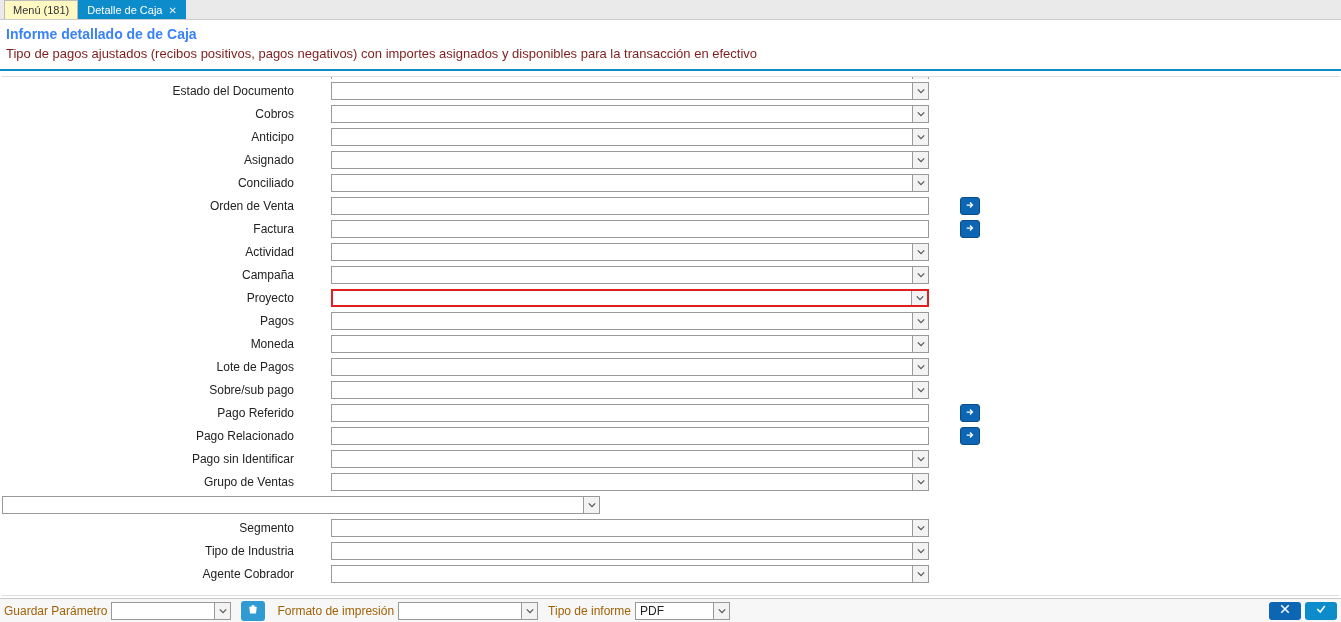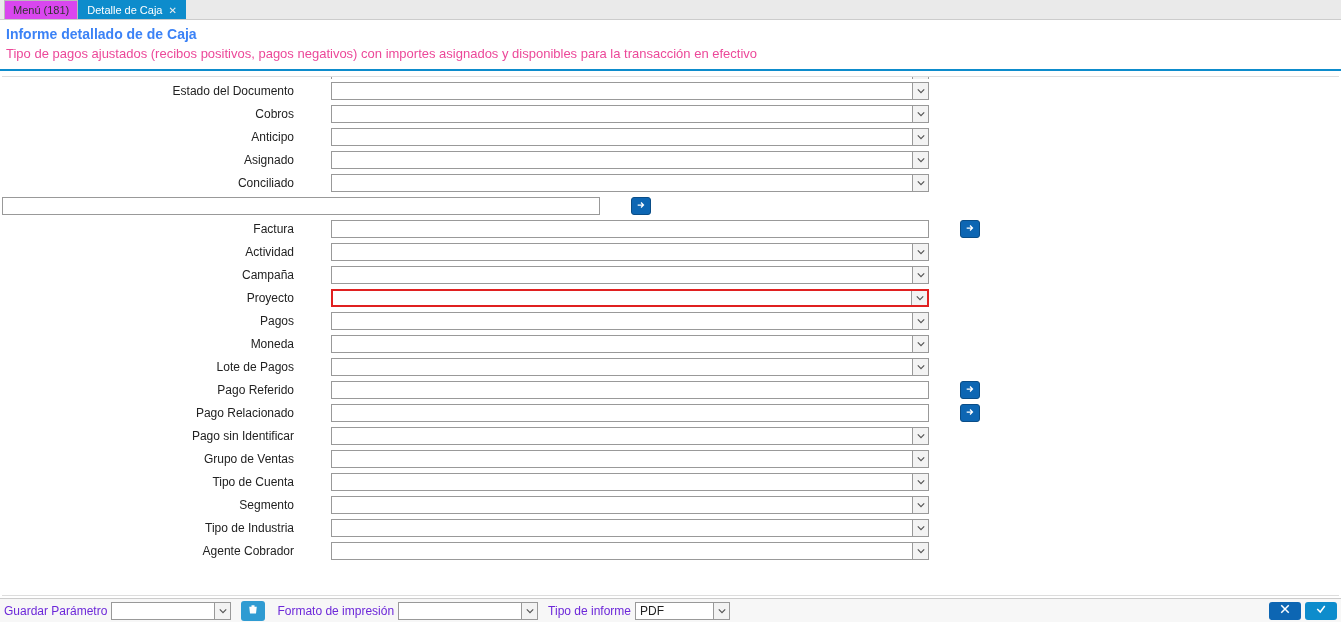--- a/index.html
+++ b/index.html
@@ -20,21 +20,21 @@
     align-items: stretch;
     padding-left: 4px;
   }
   .tab {
     display: flex;
     align-items: center;
     padding: 2px 8px;
     font-size: 11px;
     border: 1px solid #bbb;
     border-bottom: none;
-    background: #d946ef;
+    background: #fef9c3;
     color: #333;
     margin-right: 0px;
     position: relative;
   }
   .tab.active {
     background: #0d8ccc;
     color: #fff;
     border-color: #0d8ccc;
     justify-content: center;
   }
@@ -48,21 +48,21 @@
     padding: 4px 6px 2px 6px;
   }
   .page-title {
     font-weight: bold;
     font-size: 14px;
     color: #3b82f6;
     margin: 2px 0 4px 0;
   }
   .page-subtitle {
     font-size: 13px;
-    color: #ec4899;
+    color: #7f1d1d;
     margin-bottom: 6px;
   }
   .sep {
     border-top: 2px solid #0d8ccc;
   }
   .scroll-area {
     position: absolute;
     top: 76px;
     left: 2px;
     right: 2px;
@@ -128,21 +128,21 @@
     left: 0; right: 0; bottom: 0;
     height: 24px;
     background: #f7f7f7;
     border-top: 1px solid #ccc;
     display: flex;
     align-items: center;
     padding: 0 4px;
   }
   .footer-label {
     font-size: 12px;
-    color: #6d28d9;
+    color: #a16207;
     margin-right: 4px;
   }
   .footer-field {
     height: 18px;
     border: 1px solid #999;
     background: #fff;
     position: relative;
     margin-right: 10px;
   }
   .footer-field.w120 { width: 120px; }
@@ -257,20 +257,21 @@
         <div class="form-label">Conciliado</div>
         <div class="form-field">
           <div class="dd-btn">
             <svg viewBox="0 0 10 10">
               <path d="M1 3 L5 7 L9 3" fill="none" stroke="#555" stroke-width="1.5"></path>
             </svg>
           </div>
         </div>
       </div>
       <div class="form-row">
+        <div class="form-label">Orden de Venta</div>
         <div class="form-field"></div>
         <div class="lookup-btn">
           <span><svg viewBox="0 0 12 12">
               <path d="M2 6 L8 6 M6 3 L9 6 L6 9" stroke="#fff" stroke-width="1.5" fill="none"></path>
             </svg></span>
         </div>
       </div>
       <div class="form-row">
         <div class="form-label">Factura</div>
         <div class="form-field"></div>
@@ -334,20 +335,30 @@
         <div class="form-label">Lote de Pagos</div>
         <div class="form-field">
           <div class="dd-btn">
             <svg viewBox="0 0 10 10">
               <path d="M1 3 L5 7 L9 3" fill="none" stroke="#555" stroke-width="1.5"></path>
             </svg>
           </div>
         </div>
       </div>
       <div class="form-row">
+        <div class="form-label">Sobre/sub pago</div>
+        <div class="form-field">
+          <div class="dd-btn">
+            <svg viewBox="0 0 10 10">
+              <path d="M1 3 L5 7 L9 3" fill="none" stroke="#555" stroke-width="1.5"></path>
+            </svg>
+          </div>
+        </div>
+      </div>
+      <div class="form-row">
         <div class="form-label">Pago Referido</div>
         <div class="form-field"></div>
         <div class="lookup-btn">
           <span><svg viewBox="0 0 12 12">
               <path d="M2 6 L8 6 M6 3 L9 6 L6 9" stroke="#fff" stroke-width="1.5" fill="none"></path>
             </svg></span>
         </div>
       </div>
       <div class="form-row">
         <div class="form-label">Pago Relacionado</div>
@@ -372,21 +383,20 @@
         <div class="form-label">Grupo de Ventas</div>
         <div class="form-field">
           <div class="dd-btn">
             <svg viewBox="0 0 10 10">
               <path d="M1 3 L5 7 L9 3" fill="none" stroke="#555" stroke-width="1.5"></path>
             </svg>
           </div>
         </div>
       </div>
       <div class="form-row">
-        <div class="form-label">Tipo de Cuenta</div>
         <div class="form-field">
           <div class="dd-btn">
             <svg viewBox="0 0 10 10">
               <path d="M1 3 L5 7 L9 3" fill="none" stroke="#555" stroke-width="1.5"></path>
             </svg>
           </div>
         </div>
       </div>
       <div class="form-row">
         <div class="form-label">Segmento</div>

